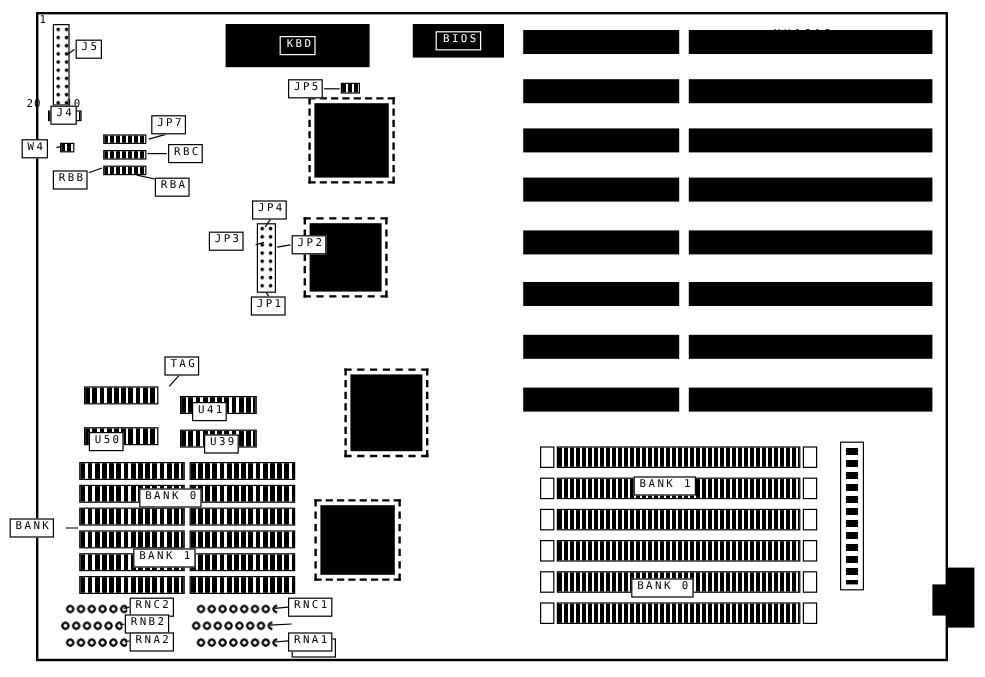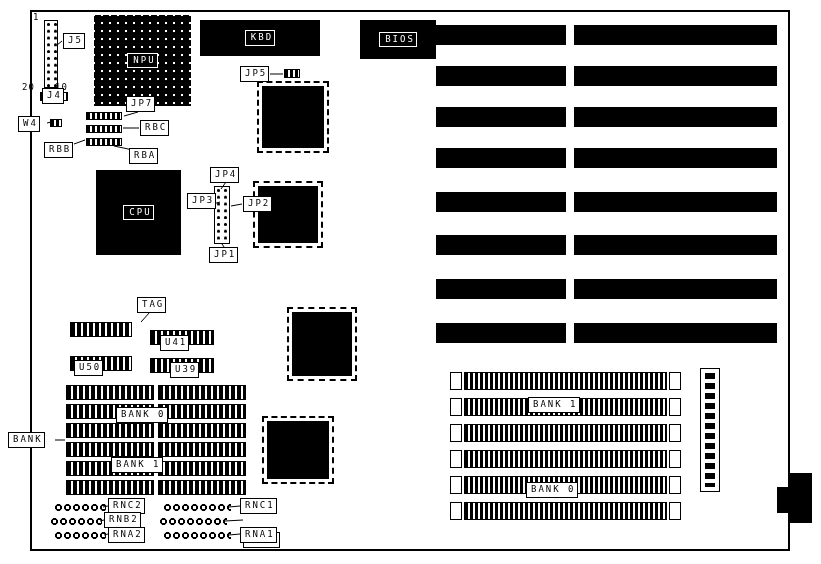--- a/index.html
+++ b/index.html
@@ -79,36 +79,30 @@
       <div class="slot-a"></div>
       <div class="slot-b"></div>
     </div>
   <div class="isa-slot" style="top:323px">
       <div class="slot-a"></div>
       <div class="slot-b"></div>
     </div>
 
   <div class="txt" style="left:645px;top:24px;letter-spacing:3px">MH0612</div>
 
-  <div class="chip pga flexc" style="left:94px;top:15px;width:97px;height:91px">
-    <span class="chip-label">NPU</span>
-  </div>
-
-  <div class="chip flexc" style="left:200px;top:20px;width:120px;height:36px">
+
+  <div class="chip flexc" style="left:188px;top:20px;width:120px;height:36px">
     <span class="chip-label">KBD</span>
   </div>
 
-  <div class="chip flexc" style="left:360px;top:20px;width:76px;height:39px">
+  <div class="chip flexc" style="left:344px;top:20px;width:76px;height:28px">
     <span class="chip-label">BIOS</span>
   </div>
 
 
-  <div class="chip flexc" style="left:96px;top:170px;width:85px;height:85px">
-    <span class="chip-label">CPU</span>
-  </div>
 
   <div class="chip qfp" style="left:262px;top:86px;width:62px;height:62px"></div>
   <div class="chip qfp" style="left:258px;top:186px;width:60px;height:57px"></div>
   <div class="chip qfp" style="left:292px;top:312px;width:60px;height:64px"></div>
   <div class="chip qfp" style="left:267px;top:421px;width:62px;height:58px"></div>
 
   <div class="headerv" style="left:44px;top:20px;width:14px;height:68px"></div>
   <div class="txt" style="left:33px;top:12px">1</div>
   <div class="label-box" style="left:63px;top:33px">J5</div>
 
@@ -125,21 +119,21 @@
   <div class="label-box" style="left:126px;top:96px">JP7</div>
   <div class="label-box" style="left:140px;top:120px">RBC</div>
   <div class="label-box" style="left:44px;top:142px">RBB</div>
   <div class="label-box" style="left:129px;top:148px">RBA</div>
 
   <div class="label-box" style="left:240px;top:66px">JP5</div>
   <div class="pack" style="left:284px;top:69px;width:16px;height:9px"></div>
 
   <div class="headerv" style="left:214px;top:186px;width:16px;height:58px"></div>
   <div class="label-box" style="left:210px;top:167px">JP4</div>
-  <div class="label-box" style="left:187px;top:193px">JP3</div>
+  <div class="label-box" style="left:174px;top:193px">JP3</div>
   <div class="label-box" style="left:243px;top:196px">JP2</div>
   <div class="label-box" style="left:209px;top:247px">JP1</div>
 
   <div class="label-box" style="left:137px;top:297px">TAG</div>
   <div class="dip" style="left:70px;top:322px;width:62px;height:15px"></div>
   <div class="dip" style="left:150px;top:330px;width:64px;height:15px"></div>
   <div class="dip" style="left:70px;top:356px;width:62px;height:15px"></div>
   <div class="dip" style="left:150px;top:358px;width:64px;height:15px"></div>
   <div class="label-box bank-box" style="left:160px;top:335px">U41</div>
   <div class="label-box bank-box" style="left:74px;top:360px">U50</div>

